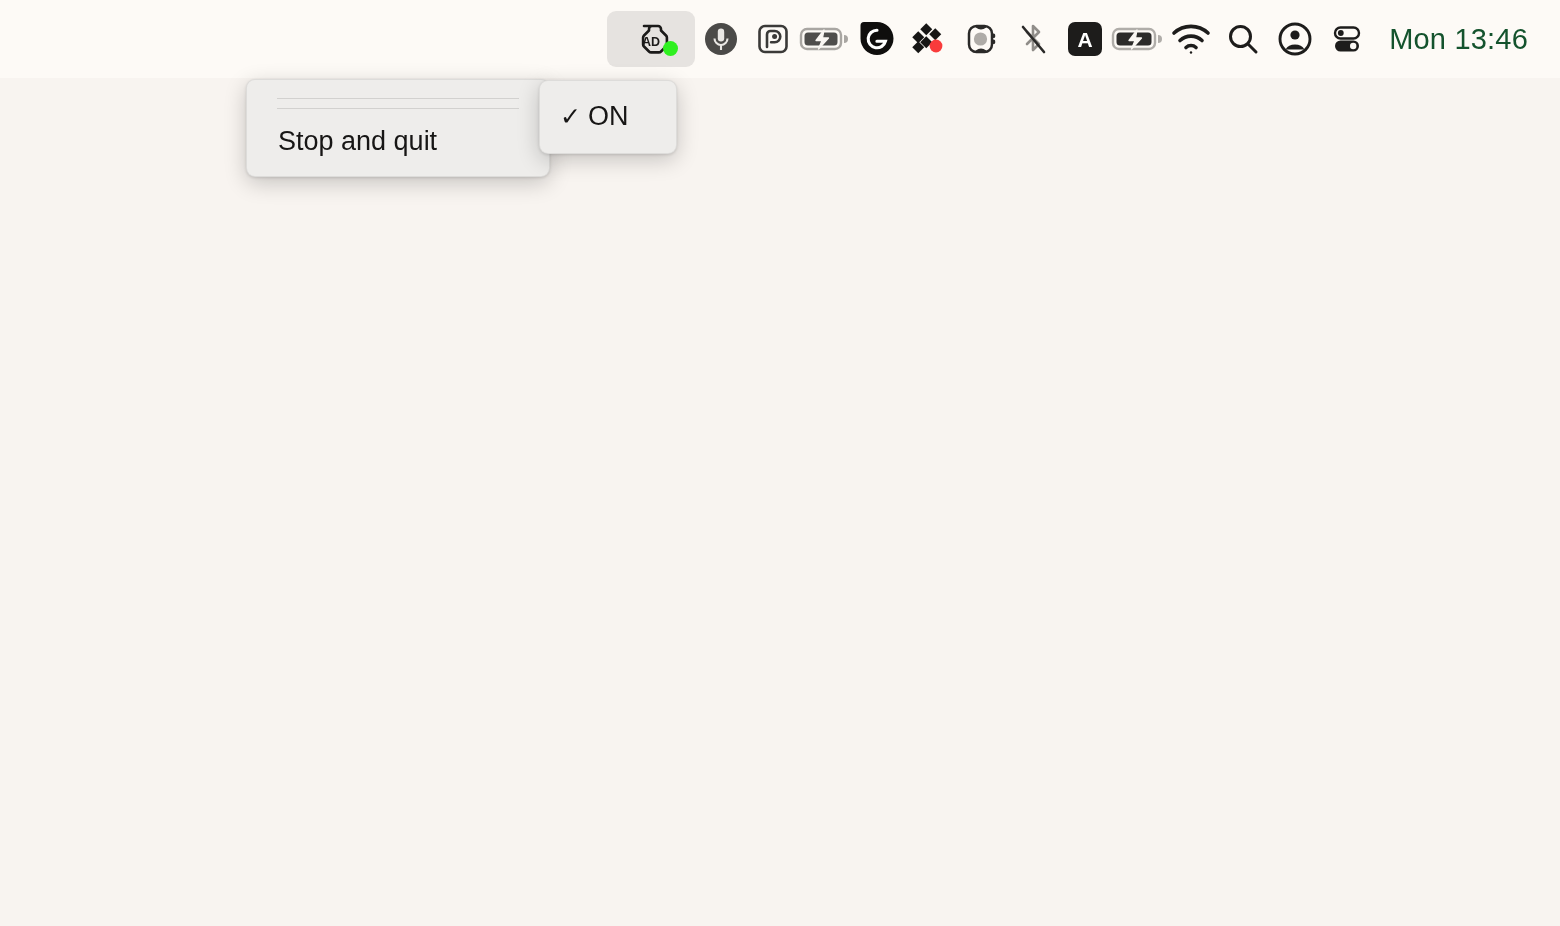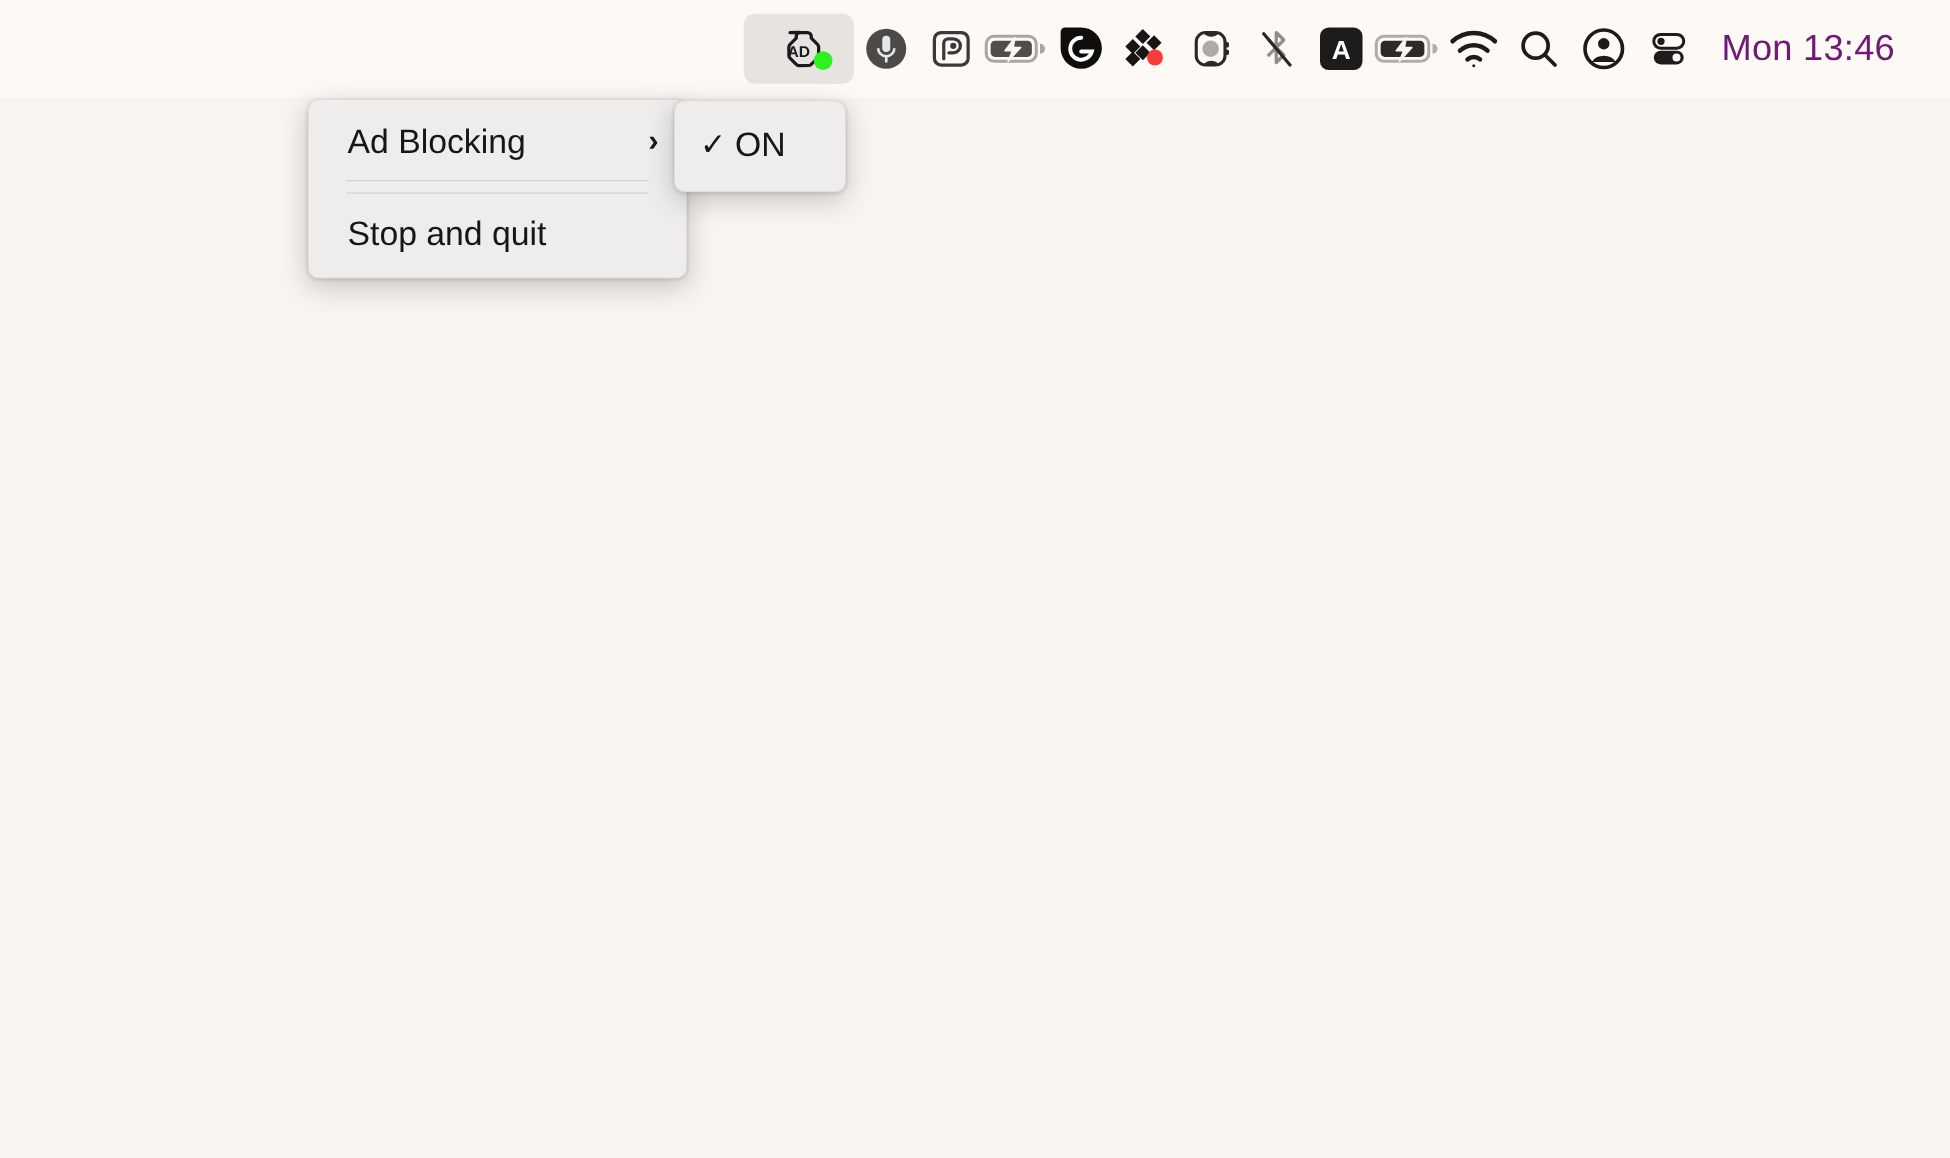--- a/index.html
+++ b/index.html
@@ -15,32 +15,32 @@
     background:#f8f4f0;
   }
 
   
   #menubar {
     position:absolute; top:0; left:0;
     width:1560px; height:78px;
     background:#fdfaf6;
     display:flex; align-items:center;
     justify-content:flex-end;
-    padding-right:44px;
+    padding-right:32px;
     gap:0px;
   }
   .mb-item {
     display:flex; align-items:center; justify-content:center;
     height:56px; min-width:52px;
     position:relative;
     border-radius:9px;
   }
   .mb-item.active { background:#e6e3e0; min-width:88px; }
   .mb-clock {
-    font-size:29px; color:#701a75; letter-spacing:0.2px;
+    font-size:29px; color:#14532d; letter-spacing:0.2px;
     padding-left:16px; white-space:nowrap;
     font-weight:400;
   }
 
   
   #menu-panel {
     position:absolute; left:246px; top:79px;
     width:304px;
     background:#eeedeb;
     border-radius:9px;
@@ -244,24 +244,20 @@
           <circle cx="26.2" cy="27" r="3.2" fill="#faf7f3"></circle>
         </svg>
       </span>
     </div>
 
     <div class="mb-clock">Mon 13:46</div>
   </div>
 
   <div id="menu-panel">
 
-    <div class="menu-row">
-      <span class="label">Ad Blocking</span>
-      <span class="chev">›</span>
-    </div>
 
     <div class="menu-sep"></div>
 
 
 
     <div class="menu-sep"></div>
 
     <div class="menu-row">
       <span class="label">Stop and quit</span>
     </div>

